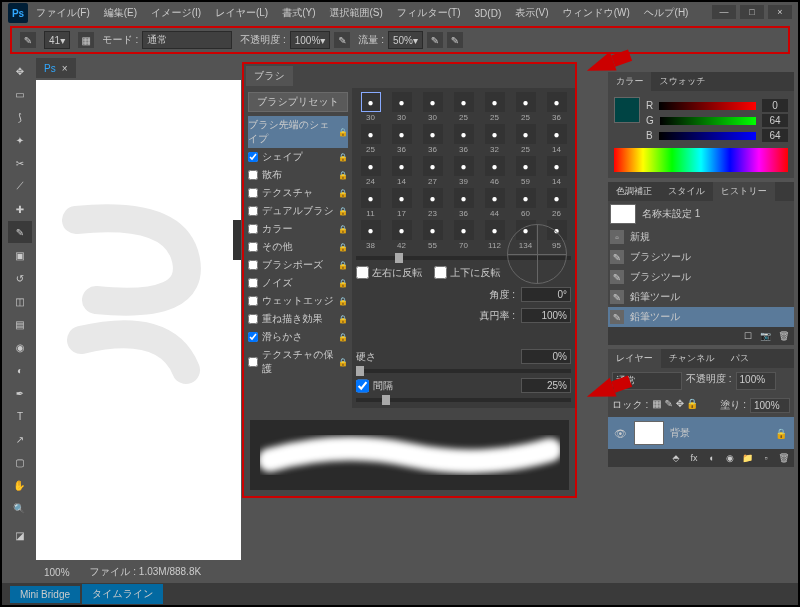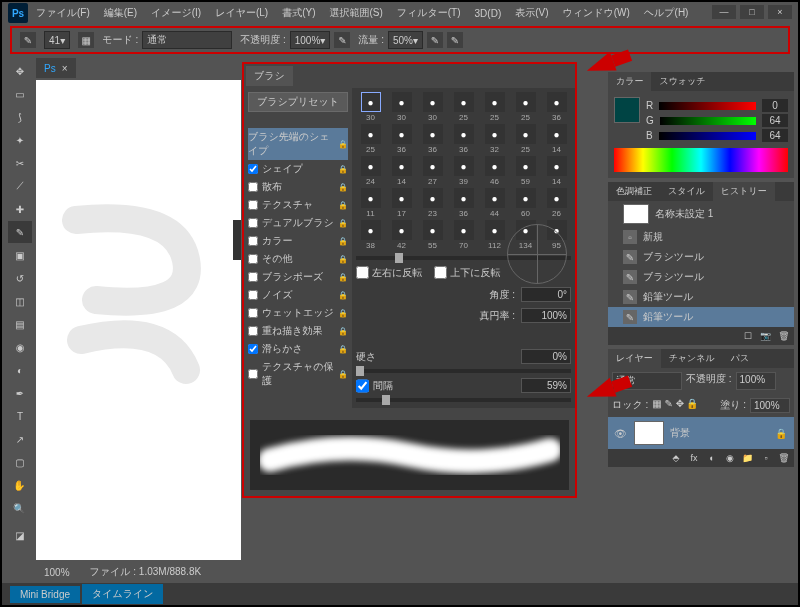--- a/index.html
+++ b/index.html
@@ -22,21 +22,21 @@
 .doc-close{cursor:pointer}
 .canvas{position:absolute;left:34px;top:78px;width:205px;height:480px;background:#fff}
 .brush-stroke{position:absolute;left:20px;top:120px;width:160px;height:200px}
 .statusbar{position:absolute;left:34px;bottom:24px;height:18px;background:#535353;display:flex;align-items:center;gap:20px;padding:0 8px;width:205px}
 .bottombar{position:absolute;left:0;bottom:0;right:0;height:22px;background:#3a3a3a;display:flex;align-items:center;padding:0 8px;gap:2px}
 .btab{padding:3px 10px;background:#0369a1}
 .brush-panel{position:absolute;left:240px;top:60px;width:335px;height:436px;background:#454545;border:2px solid #c00}
 .bp-tab{background:#535353;padding:3px 8px;display:inline-block;margin:2px}
 .bp-body{display:flex}
 .bp-left{width:108px;background:#454545;padding:4px}
-.bp-preset-btn{background:#5a5a5a;padding:2px 6px;margin-bottom:16px;text-align:center;border:1px solid #6a6a6a}
+.bp-preset-btn{background:#5a5a5a;padding:2px 6px;margin-bottom:4px;text-align:center;border:1px solid #6a6a6a}
 .bp-opt{display:flex;align-items:center;gap:4px;padding:2px 0;font-size:9px}
 .bp-opt input[type=checkbox]{width:10px;height:10px}
 .bp-opt.sel{background:#5a7a9a}
 .lock-icon{margin-left:auto;font-size:8px;color:#888}
 .bp-right{flex:1;background:#3a3a3a;padding:4px}
 .brush-grid{display:grid;grid-template-columns:repeat(7,1fr);gap:2px;margin-bottom:6px}
 .brush-cell{display:flex;flex-direction:column;align-items:center;gap:1px}
 .brush-dot{width:20px;height:20px;background:#333;display:flex;align-items:center;justify-content:center;color:#fff}
 .brush-cell.sel .brush-dot{border:1px solid #8af}
 .brush-sz{font-size:8px;color:#aaa}
@@ -54,21 +54,21 @@
 .panel{background:#454545}
 .panel-tabs{display:flex;background:#3a3a3a}
 .ptab{padding:3px 8px;font-size:9px;cursor:default}
 .ptab.act{background:#454545}
 .color-panel{padding:6px}
 .color-row{display:flex;align-items:center;gap:6px;margin:2px 0}
 .color-sw{width:26px;height:26px;border:1px solid #666}
 .cslider{flex:1;height:8px;background:linear-gradient(90deg,#000,#f00)}
 .cval{width:26px;background:#2a2a2a;text-align:center;padding:1px}
 .spectrum{height:24px;background:linear-gradient(90deg,red,yellow,lime,cyan,blue,magenta,red);margin-top:4px}
-.hist-item{display:flex;align-items:center;gap:6px;padding:3px 15px;font-size:9px}
+.hist-item{display:flex;align-items:center;gap:6px;padding:3px 2px;font-size:9px}
 .hist-item.sel{background:#5a7a9a}
 .hist-icon{width:14px;height:14px;background:#666;display:flex;align-items:center;justify-content:center}
 .hist-thumb{width:26px;height:20px;background:#fff;border:1px solid #666}
 .layers-panel{min-height:100px}
 .layer-opts{display:flex;gap:4px;padding:4px}
 .layer-dd{background:#3a3a3a;border:1px solid #555;width:70px;padding:1px 3px}
 .layer-row{display:flex;align-items:center;gap:6px;padding:4px 6px;background:#5a7a9a}
 .layer-eye{width:14px}
 .layer-thumb{width:30px;height:24px;background:#fff;border:1px solid #666}
 .panel-foot{display:flex;justify-content:flex-end;gap:2px;padding:2px;background:#3a3a3a}
@@ -416,21 +416,21 @@
             <span class="fld">0%</span>
           </div>
         <div class="slider-track">
             <div class="slider-thumb" style="left:0%"></div>
           </div>
         <div class="slider-row">
             <label style="display:flex;gap:4px">
               <input type="checkbox" checked="" style="">
               <span>間隔</span>
             </label>
-            <span class="fld">59%</span>
+            <span class="fld">25%</span>
           </div>
         <div class="slider-track">
             <div class="slider-thumb" style="left:12%"></div>
           </div>
       </div>
     </div>
     <div class="preview">
       <svg class="preview-stroke" viewBox="0 0 300 40">
           <path d="M10,25 Q80,5 150,20 Q220,35 290,15" stroke="#fff" stroke-width="24" fill="none" stroke-linecap="round" filter="blur(3px)"></path>
         </svg>

